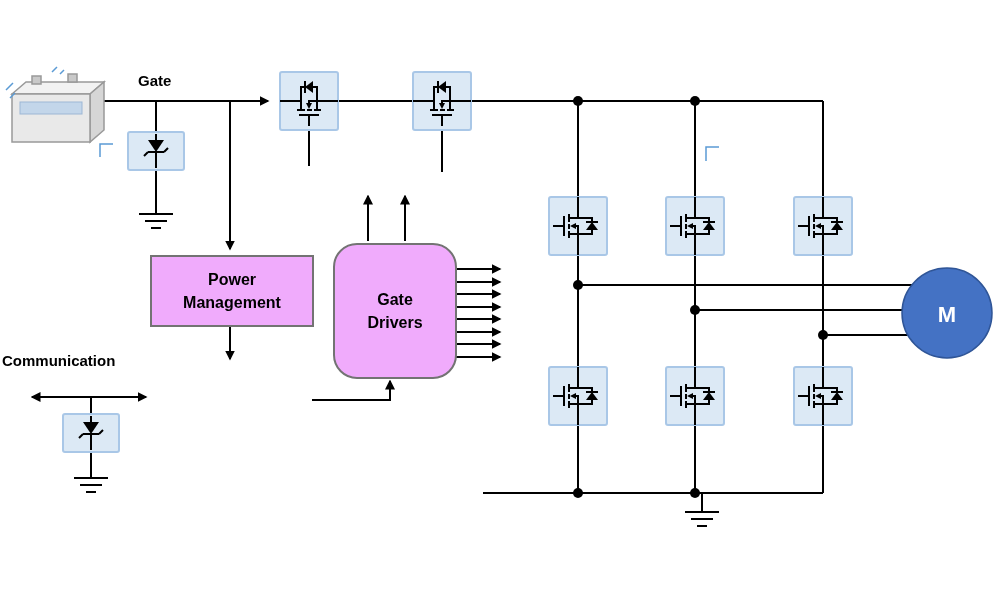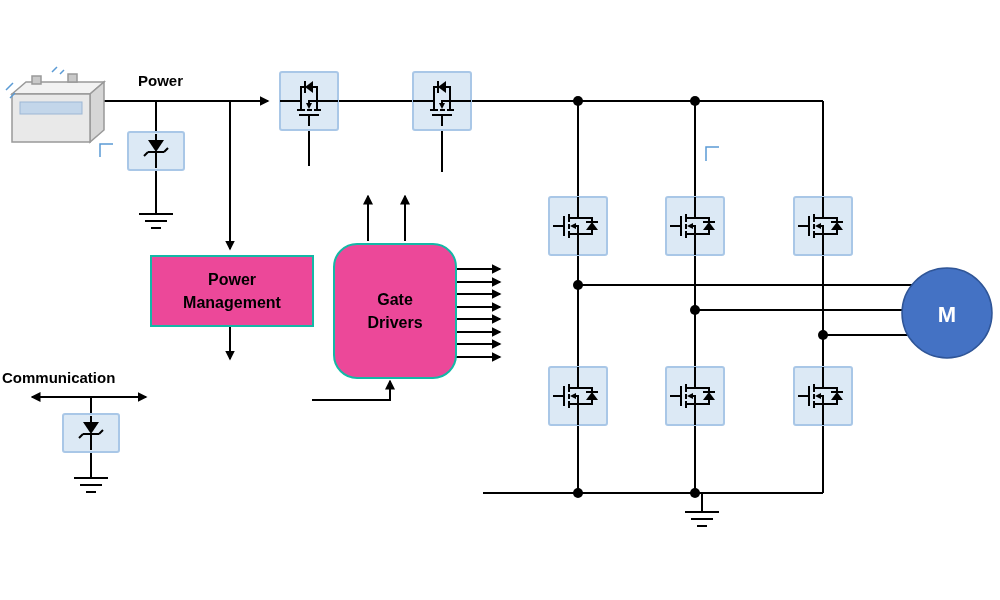--- a/index.html
+++ b/index.html
@@ -1,20 +1,20 @@
 <!DOCTYPE html>
 <html style="--component_fill: #dce9f5; --component_border: #a9c7e7; --motor_blue: #4472c4; --motor_edge: #2f5597; --accent_blue: #5b9bd5; --wire: #000000;"><head>
 <meta charset="utf-8">
 <style>
   html,body{margin:0;padding:0;background:#fff;font-family:"Liberation Sans",sans-serif;}
   .canvas{position:relative;width:1000px;height:600px;background:#fff;overflow:hidden;}
   .canvas svg.wiring{position:absolute;left:0;top:0;}
   .label{position:absolute;font-weight:bold;color:#000;white-space:nowrap;}
   .block{
-    position:absolute;background:#ec4899;border:2px solid #14b8a6;
+    position:absolute;background:#f0abfc;border:2px solid #737373;
     display:flex;align-items:center;justify-content:center;
     font-weight:bold;font-size:16px;color:#000;text-align:center;
   }
   .block .inner{display:block;line-height:1.45;}
   .pm .inner{max-width:120px;}
   .gd .inner{max-width:70px;}
   svg text.motor-m{font-family:"Liberation Sans",sans-serif;font-weight:bold;font-size:22px;fill:#fff;}
 </style>
 </head>
 <body>
@@ -184,23 +184,23 @@
       <circle cx="578" cy="493" r="5"></circle>
       <circle cx="695" cy="493" r="5"></circle>
     </g>
 
     <g>
       <circle cx="947" cy="313" r="45" style="fill:var(--motor_blue,#4472c4);stroke:var(--motor_edge,#2f5597);stroke-width:1.5"></circle>
       <text class="motor-m" x="947" y="314" text-anchor="middle" dominant-baseline="central">M</text>
     </g>
   </svg>
 
-  <div class="label" style="left:138px;top:72px;font-size:15px;">Power</div>
-
-  <div class="label" style="left:2px;top:369px;font-size:15px;">Communication</div>
+  <div class="label" style="left:138px;top:72px;font-size:15px;">Gate</div>
+
+  <div class="label" style="left:2px;top:352px;font-size:15px;">Communication</div>
 
   <div class="block pm" style="left:150px;top:255px;width:160px;height:68px;">
     <span class="inner">Power Management</span>
   </div>
 
 
   <div class="block gd" style="left:333px;top:243px;width:120px;height:132px;border-radius:24px;">
     <span class="inner">Gate Drivers</span>
   </div>
 

